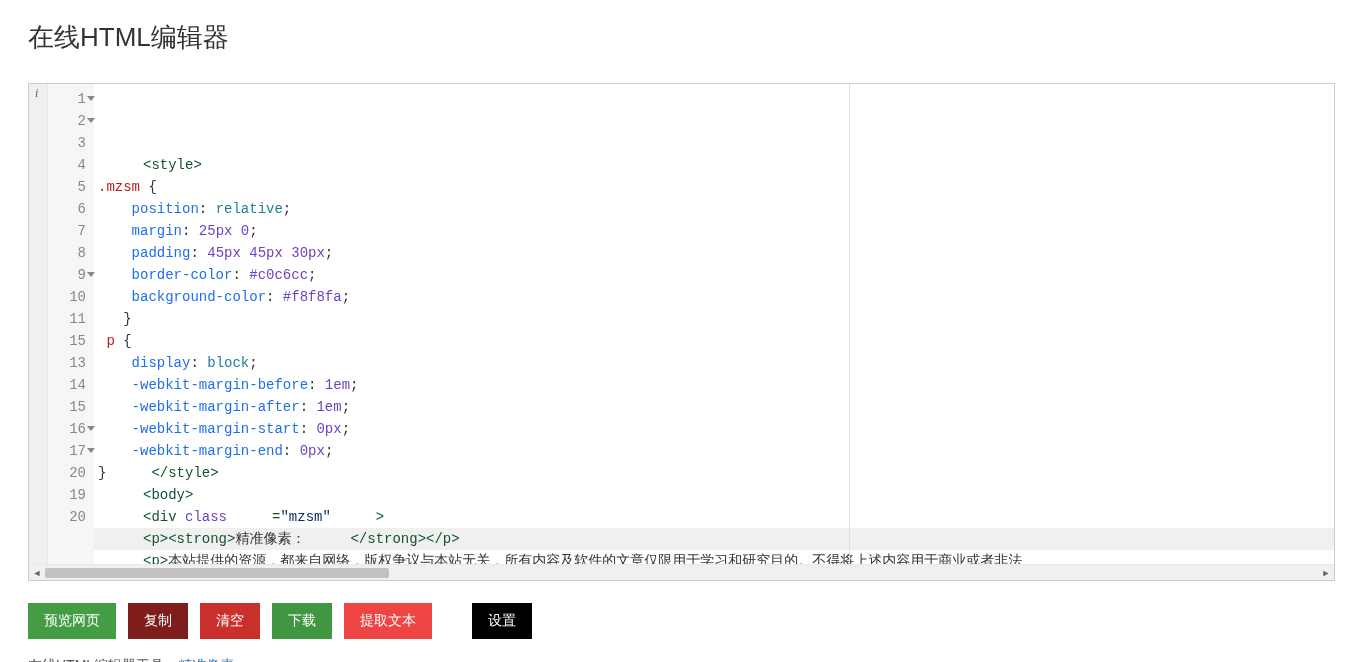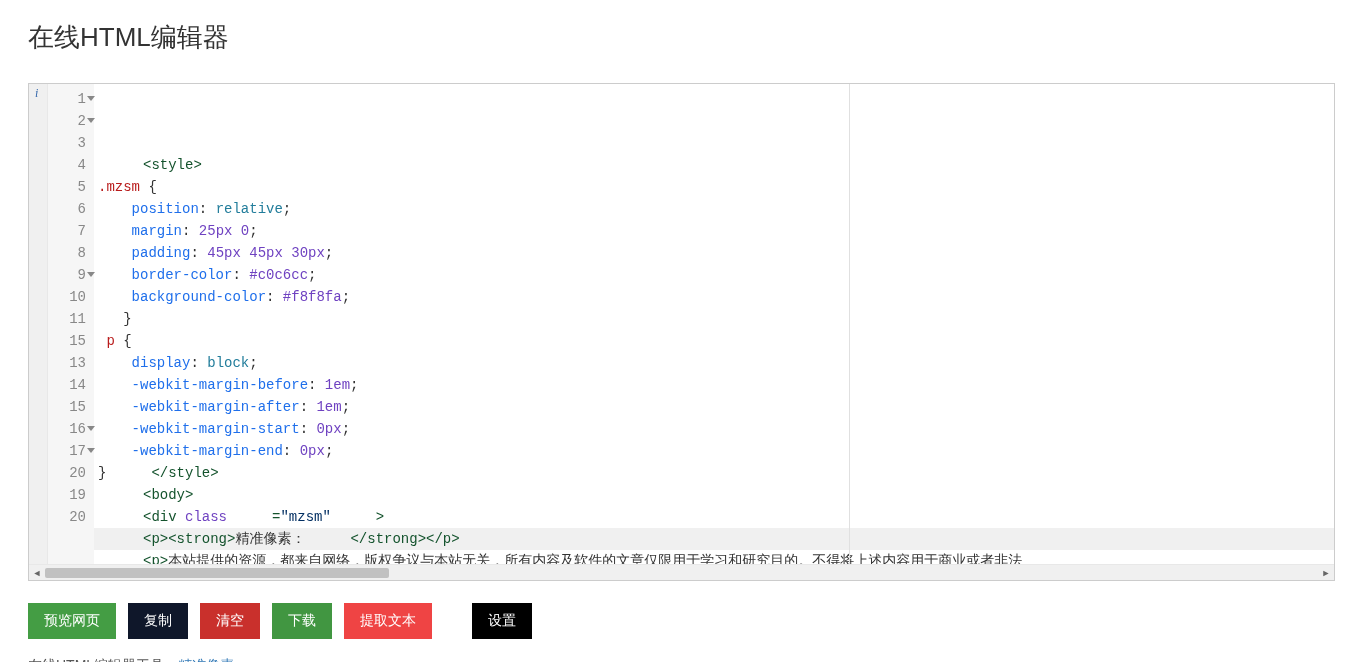--- a/index.html
+++ b/index.html
@@ -25,21 +25,21 @@
 .attr { color: #6f42c1; }
 .str { color: #032f62; }
 .txt { color: #333; }
 .hscroll { height: 16px; background: #f0f0f0; display: flex; align-items: center; border-top: 1px solid #e8e8e8; }
 .hscroll .arrow { width: 16px; height: 14px; display: flex; align-items: center; justify-content: center; color: #666; font-size: 9px; }
 .hscroll .track { flex: 1; height: 14px; background: #f0f0f0; position: relative; }
 .hscroll .thumb { position: absolute; left: 0; top: 2px; width: 27%; height: 10px; background: #c1c1c1; border-radius: 2px; }
 .toolbar { margin-top: 22px; display: flex; gap: 12px; }
 .btn { padding: 9px 16px; color: #fff; font-size: 14px; border: none; cursor: pointer; font-family: inherit; }
 .btn.green { background: #449d44; }
-.btn.gray { background: #0f172a; }
+.btn.gray { background: #7f1d1d; }
 .btn.red { background: #c9302c; }
 .btn.dgreen { background: #419641; }
 .btn.dgray { background: #ef4444; }
 .btn.blue { background: #000000; margin-left: 28px; }
 .footer-text { margin-top: 18px; font-size: 14px; color: #555; }
 .footer-text a { color: #337ab7; }
 </style>
 </head>
 <body>
 

